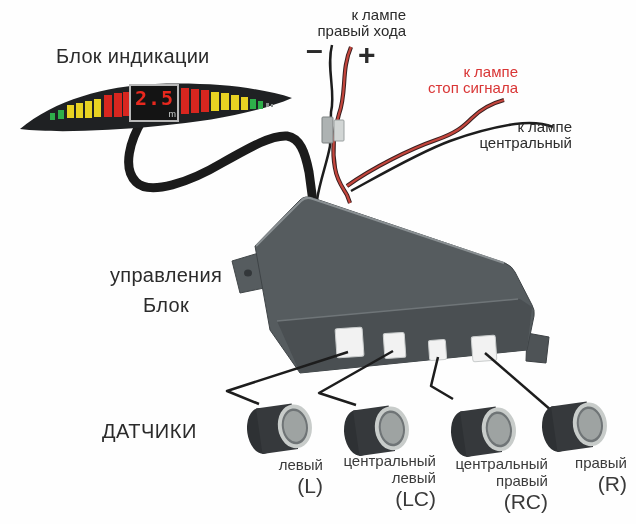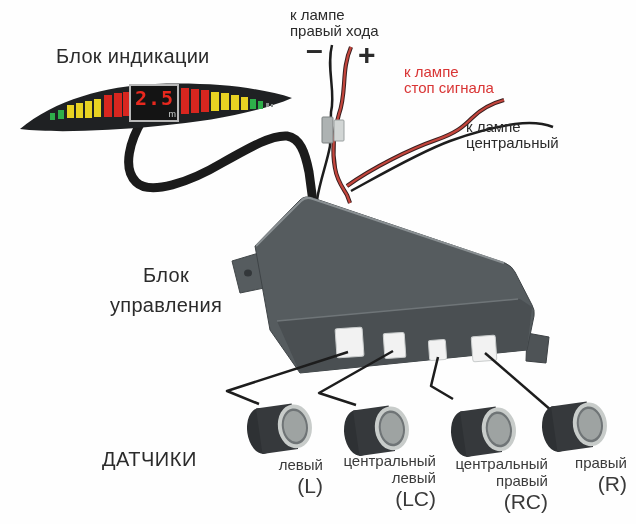--- a/index.html
+++ b/index.html
@@ -3,21 +3,21 @@
 <meta charset="utf-8">
 <style>
   html,body{margin:0;padding:0;}
   body{
     width:636px;height:524px;position:relative;overflow:hidden;
     background:#fefefe;
     font-family:"Liberation Sans", sans-serif;
     color:#2b2b2b;
   }
   .abs{position:absolute;}
-  .lbl{font-size:15px;line-height:16px;text-align:left;white-space:nowrap;}
+  .lbl{font-size:15px;line-height:16px;text-align:right;white-space:nowrap;}
   .lbl.red{color:#d93535;}
   .title{font-size:20px;letter-spacing:0.3px;}
   .polarity{font-weight:bold;font-size:30px;line-height:30px;}
   .caption{text-align:right;}
   .cap-name{font-size:15px;line-height:17px;color:#3a3a3a;}
   .cap-code{font-size:21px;line-height:25px;color:#3a3a3a;}
   #display-overlay{
     width:47px;height:34px;display:flex;justify-content:center;
   }
   #display-readout{
@@ -167,25 +167,25 @@
   <div>к лампе</div>
   <div>стоп сигнала</div>
 </div>
 
 <div class="abs lbl" style="left:466px;top:119px;width:106px;">
   <div>к лампе</div>
   <div>центральный</div>
 </div>
 
 <div class="abs title" style="left:86px;top:260px;width:160px;text-align:center;line-height:30px;">
+  <div>управления</div>
   <div>Блок</div>
-  <div>управления</div>
-</div>
-
-<div class="abs title" style="left:102px;top:420px;letter-spacing:0.5px;margin-top:28px;">ДАТЧИКИ</div>
+</div>
+
+<div class="abs title" style="left:102px;top:420px;letter-spacing:0.5px;">ДАТЧИКИ</div>
 
 <div class="abs caption" style="left:243px;top:456px;width:80px;">
   <div class="cap-name">левый</div>
   <div class="cap-code">(L)</div>
 </div>
 <div class="abs caption" style="left:324px;top:452px;width:112px;">
   <div class="cap-name">центральный</div>
   <div class="cap-name">левый</div>
   <div class="cap-code">(LC)</div>
 </div>

